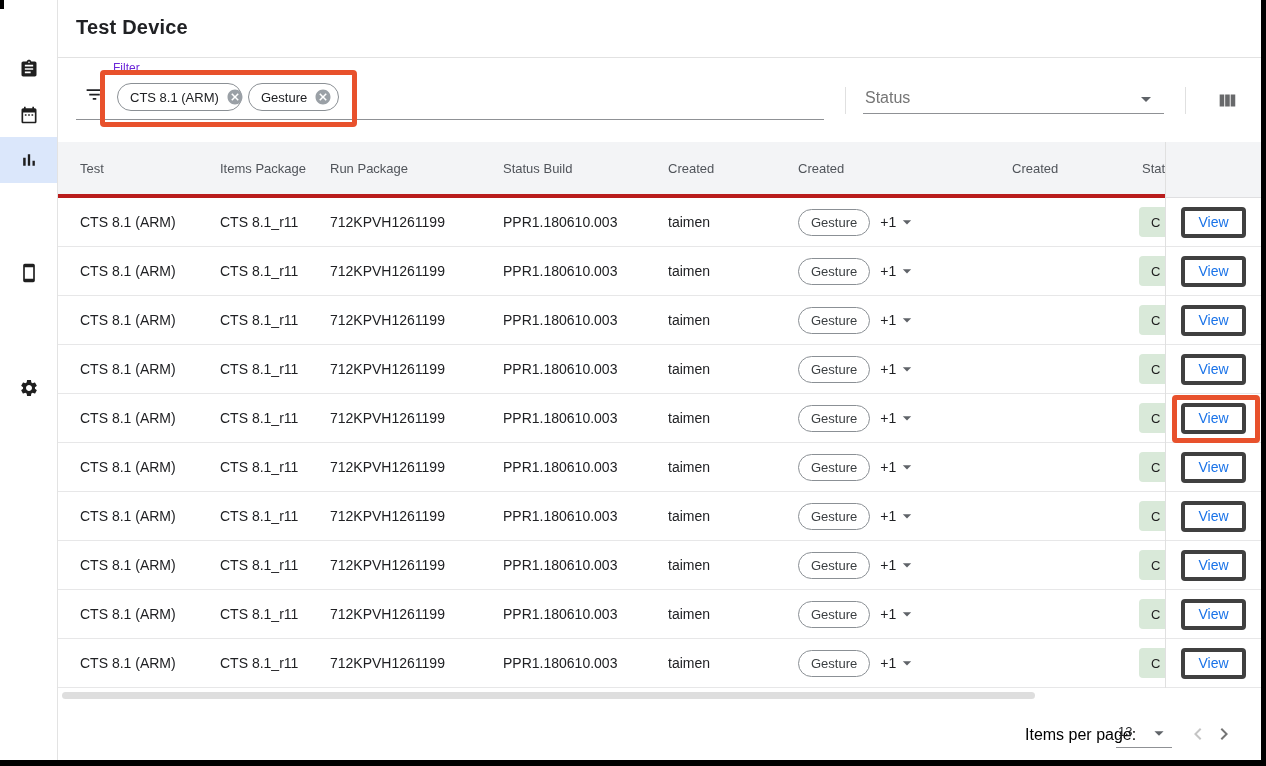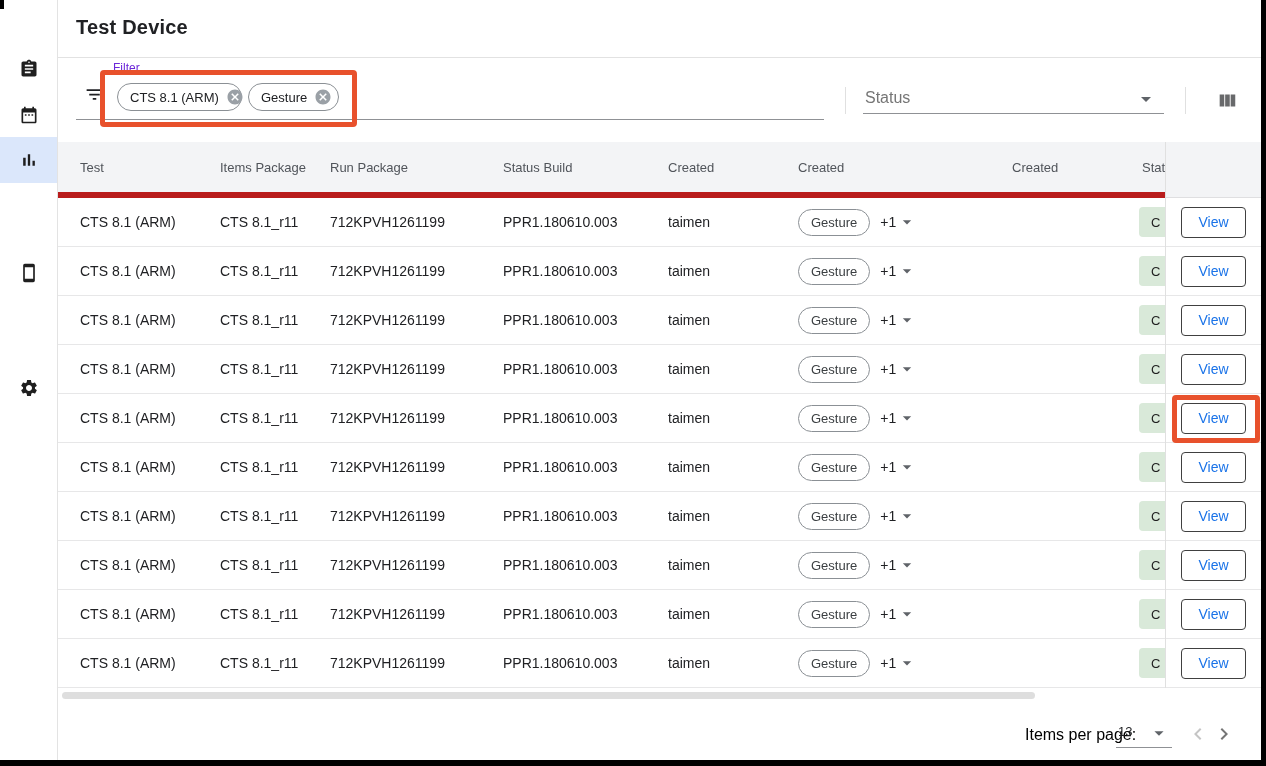--- a/index.html
+++ b/index.html
@@ -39,42 +39,42 @@
   #columns-icon { position:absolute; left:1216px; top:90px; width:22px; height:22px; fill:#68696b; cursor:pointer; }
 
   
   .annot { position:absolute; border:5px solid #e8512c; border-radius:4px; z-index:50; pointer-events:none; }
   #annot-filter { left:100px; top:70px; width:257px; height:57px; }
   #annot-view   { left:1172px; top:395px; width:88px;  height:48px; }
 
   
   #table-scroll { position:absolute; left:58px; top:142px; width:1107px; height:546px; overflow:hidden; }
   .thead, .trow { display:flex; align-items:center; padding-left:22px; width:1204px; }
-  .thead { height:56px; background:#f3f4f6; border-bottom:6px solid #b91c1c;
+  .thead { height:56px; background:#f3f4f6; border-bottom:4px solid #b91c1c;
            font-size:13px; color:#50545a; }
   .trow  { height:49px; background:#fff; border-bottom:1px solid #e7e7e8;
            font-size:14px; color:#202124; }
   .cell { flex:none; white-space:nowrap; overflow:visible; }
   .c1{width:140px}.c2{width:110px}.c3{width:173px}.c4{width:165px}
   .c5{width:130px}.c6{width:214px}.c7{width:130px}.c8{width:120px}
   .labels-cell { display:flex; align-items:center; }
   .label-chip { display:inline-flex; align-items:center; height:27px; padding:0 12px;
                 border:1px solid #8b9095; border-radius:14px; font-size:13px; color:#3c4043; background:#fff; }
   .more { margin-left:10px; font-size:14px; color:#202124; cursor:pointer; }
   .caret { width:20px; height:20px; fill:#5f6368; margin-left:1px; cursor:pointer; }
   .status-chip { height:30px; width:70px; margin-left:-3px; background:#d9e9d9; border-radius:4px;
                  display:flex; align-items:center; padding-left:12px; font-size:13px; color:#1f1f1f; }
   #col-divider { position:absolute; left:1165px; top:142px; width:1px; height:546px; background:#e0e0e0; z-index:5; }
 
   
   #view-col { position:absolute; left:1166px; top:142px; width:95px; z-index:4; }
   .vc-head { height:56px; background:#f3f4f6; border-bottom:1px solid #dfdfe1; }
   .vc-cell { height:49px; background:#fff; border-bottom:1px solid #e7e7e8;
              display:flex; align-items:center; justify-content:center; }
-  .view-btn { width:65px; height:31px; background:#fff; border:1px solid #404040; border-radius:4px;
+  .view-btn { width:65px; height:31px; background:#fff; border:4px solid #404040; border-radius:4px;
               color:#1a73e8; font-size:14px; font-family:inherit; cursor:pointer; }
 
   
   #hscroll-thumb { position:absolute; left:62px; top:692px; width:973px; height:7px;
                    background:#dedede; border-radius:4px; cursor:pointer; }
 
   
   #ipp-label { position:absolute; left:1025px; top:726px; font-size:16px; color:#000000; }
   #ipp-value { position:absolute; left:1118px; top:724px; font-size:13px; color:#202124; }
   #ipp-arrow { position:absolute; left:1148px; top:722px; width:22px; height:22px; fill:#5f6368; cursor:pointer; }

